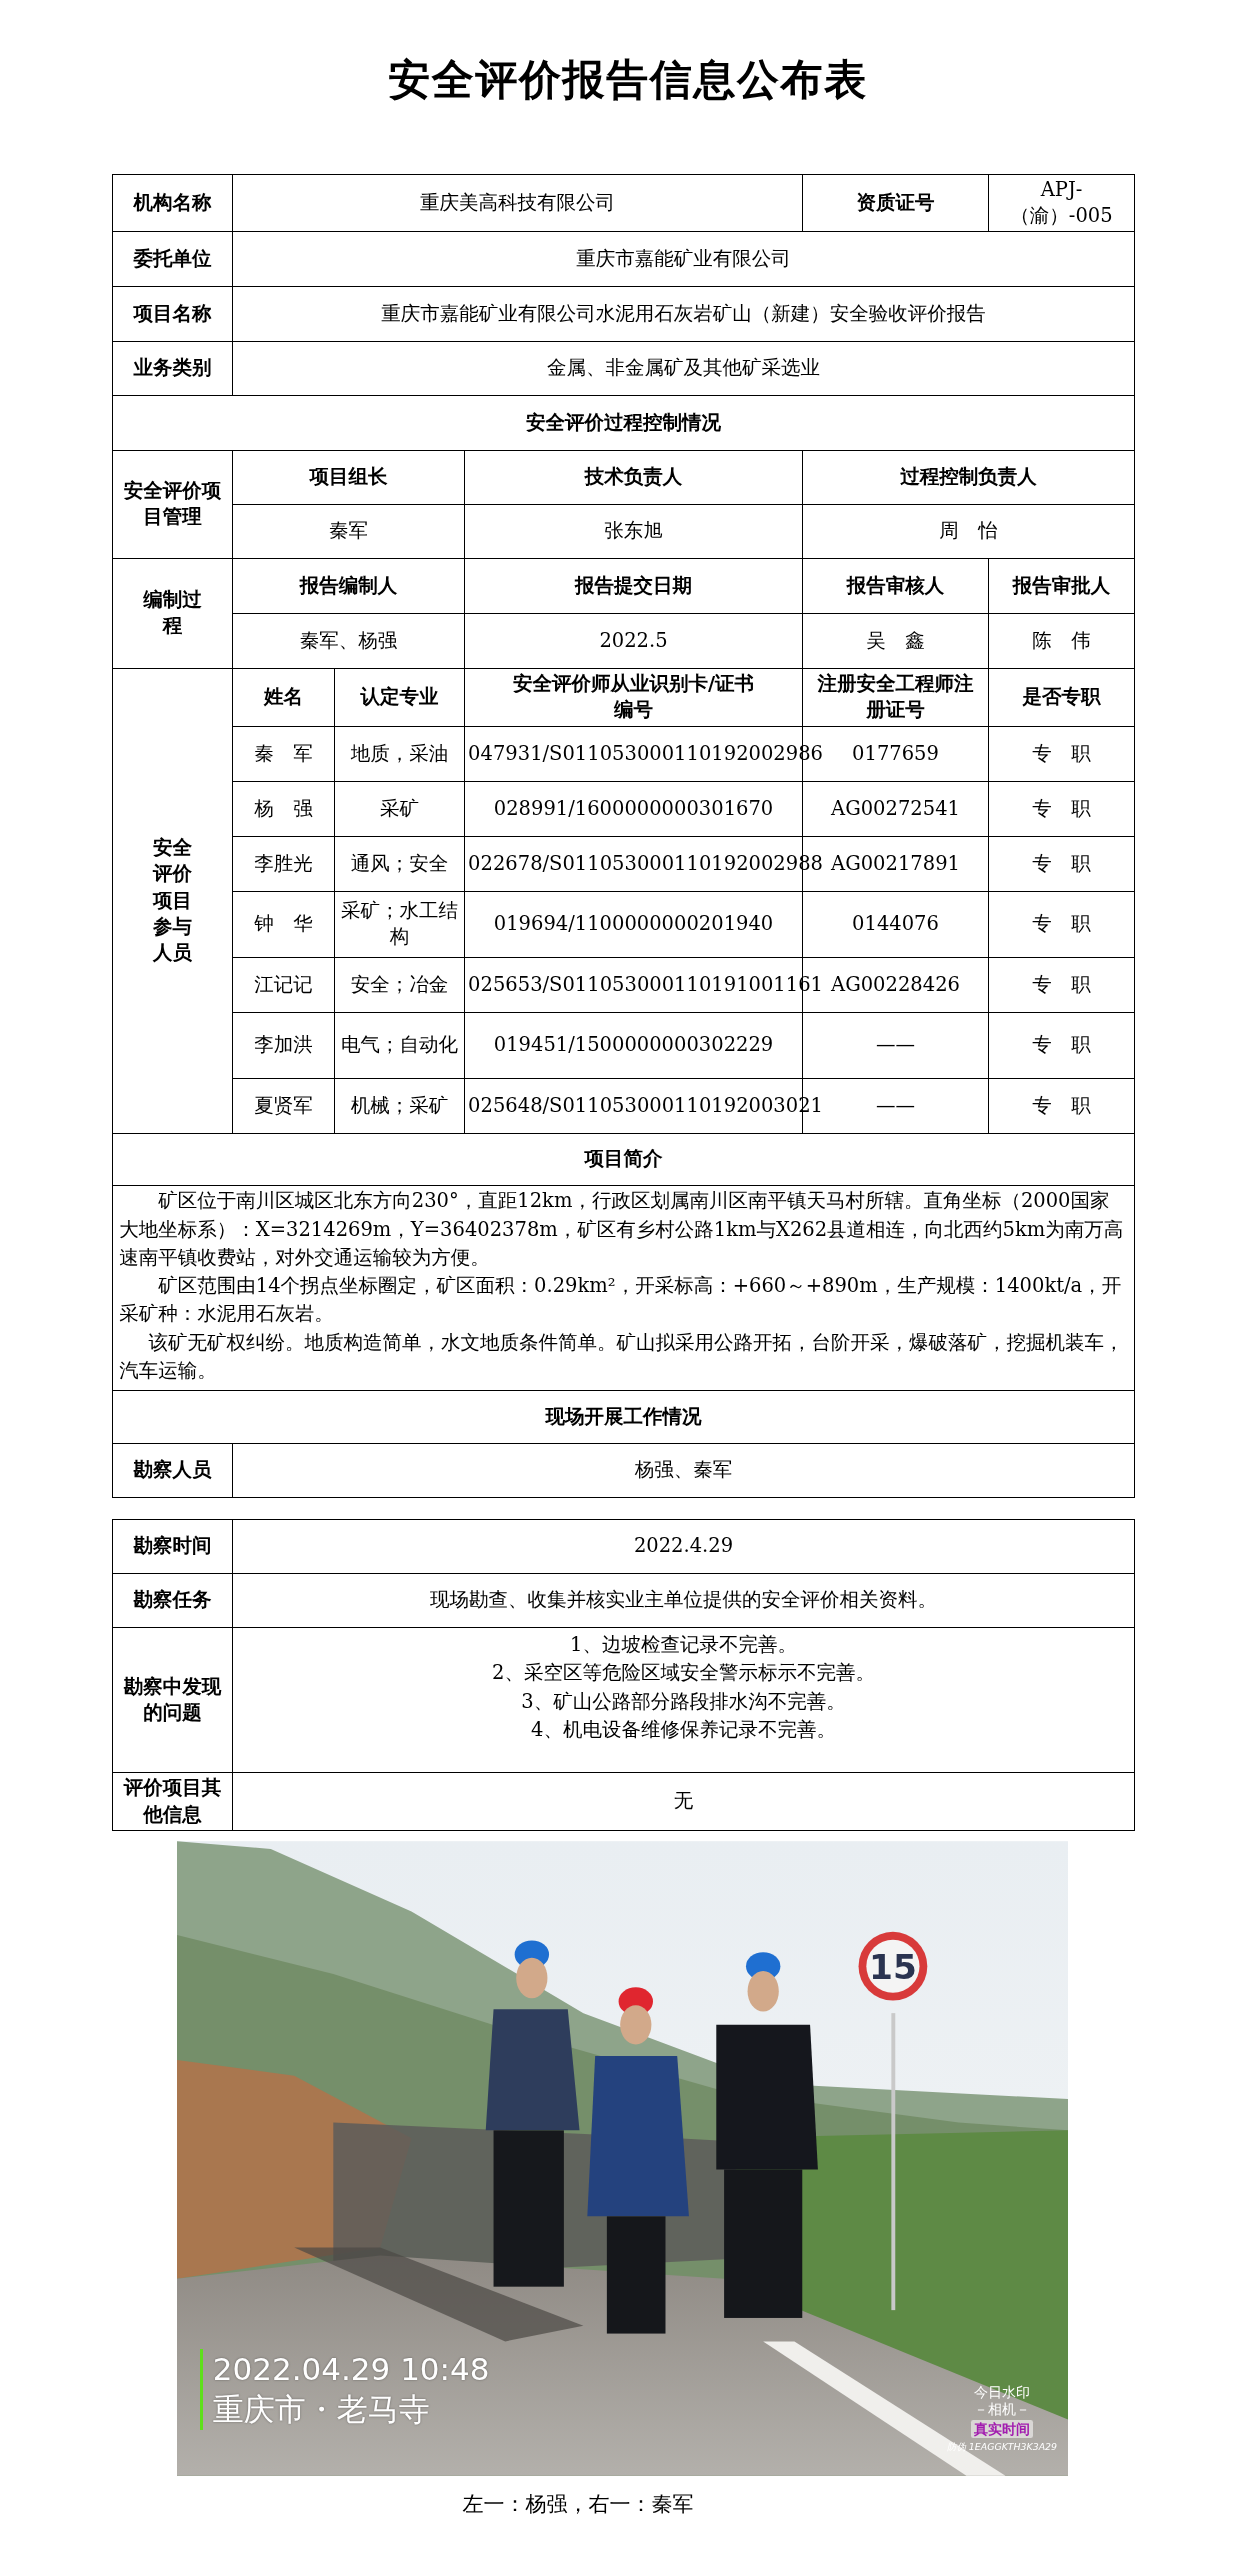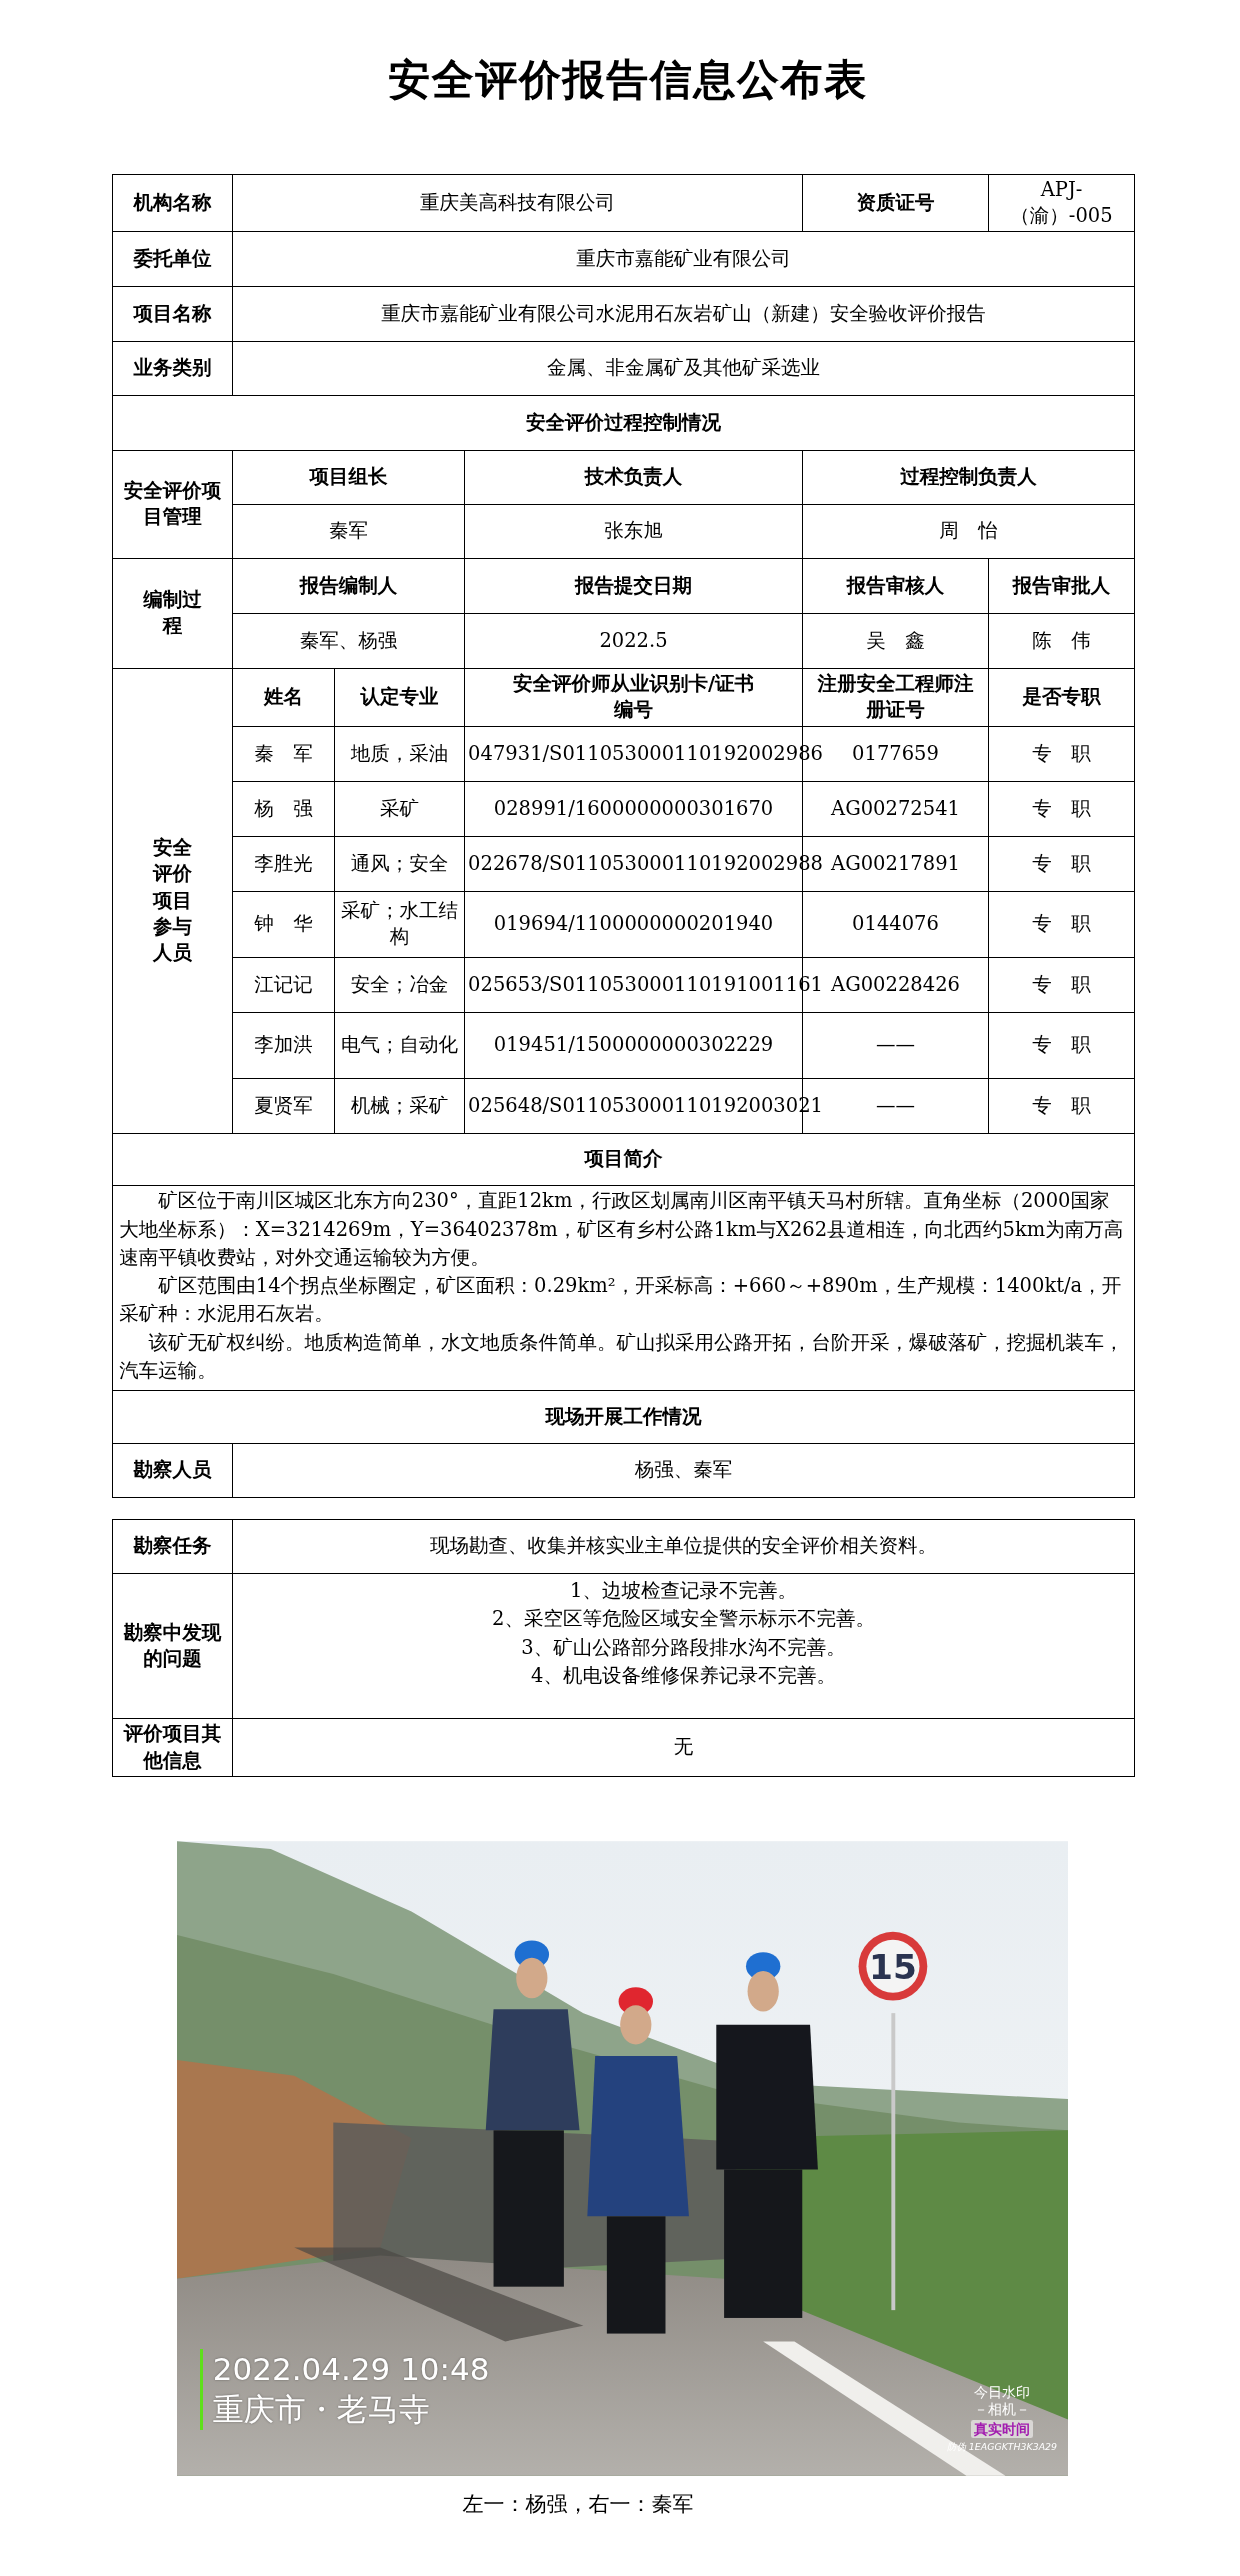--- a/index.html
+++ b/index.html
@@ -160,20 +160,24 @@
   </tr>
 </tbody>
   </table>
 
 <table style="top:1519px;">
   <colgroup>
       <col style="width:120px">
       <col style="width:902px">
     </colgroup>
   <tbody>
+      <tr style="height:54px">
+    <td class="lbl">勘察时间</td>
+    <td>2022.4.29</td>
+  </tr>
   <tr style="height:54px">
     <td class="lbl">勘察任务</td>
     <td>现场勘查、收集并核实业主单位提供的安全评价相关资料。</td>
   </tr>
   <tr style="height:145px">
     <td class="lbl" style="padding:0 4.7px">勘察中发现的问题</td>
     <td class="issues" style="vertical-align:top;padding-top:3.1px">
       <div>1、边坡检查记录不完善。</div>
       <div>2、采空区等危险区域安全警示标示不完善。</div>
       <div>3、矿山公路部分路段排水沟不完善。</div>

